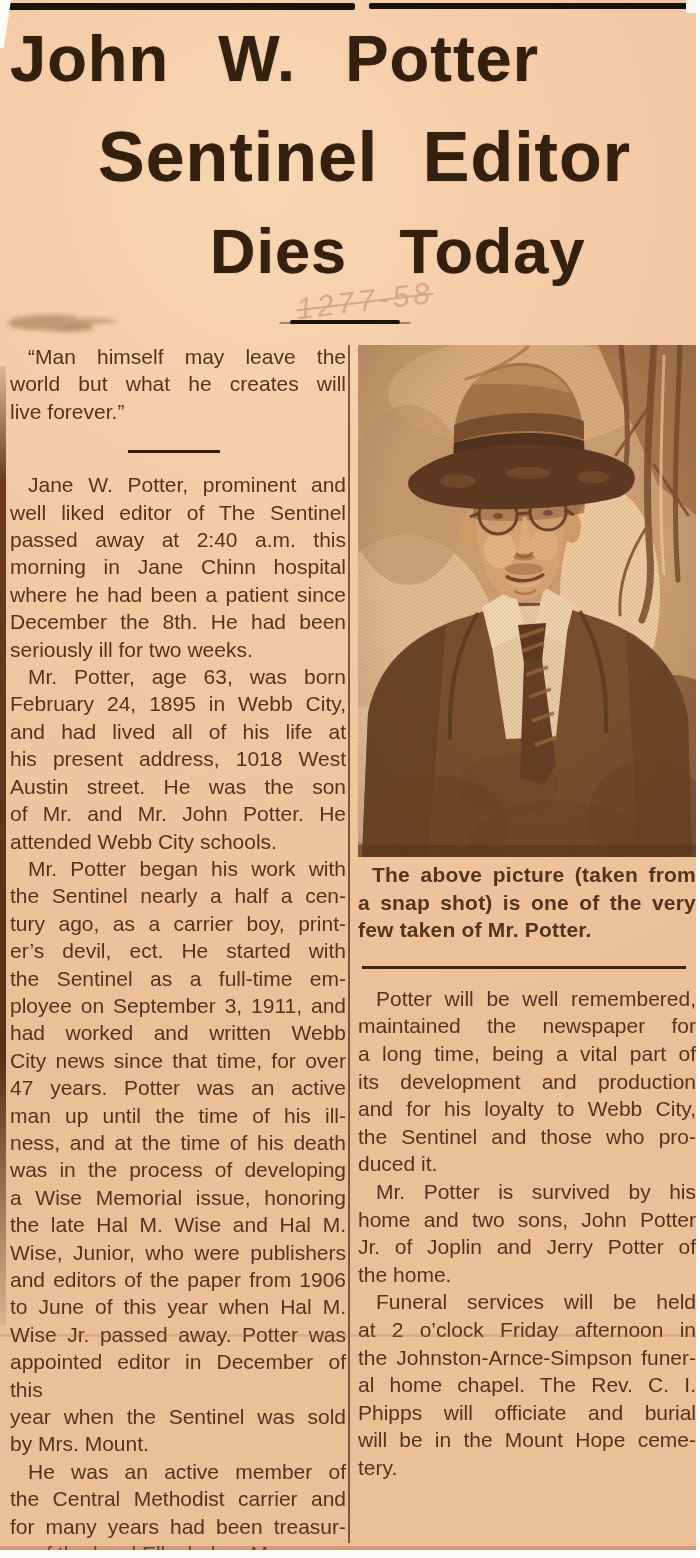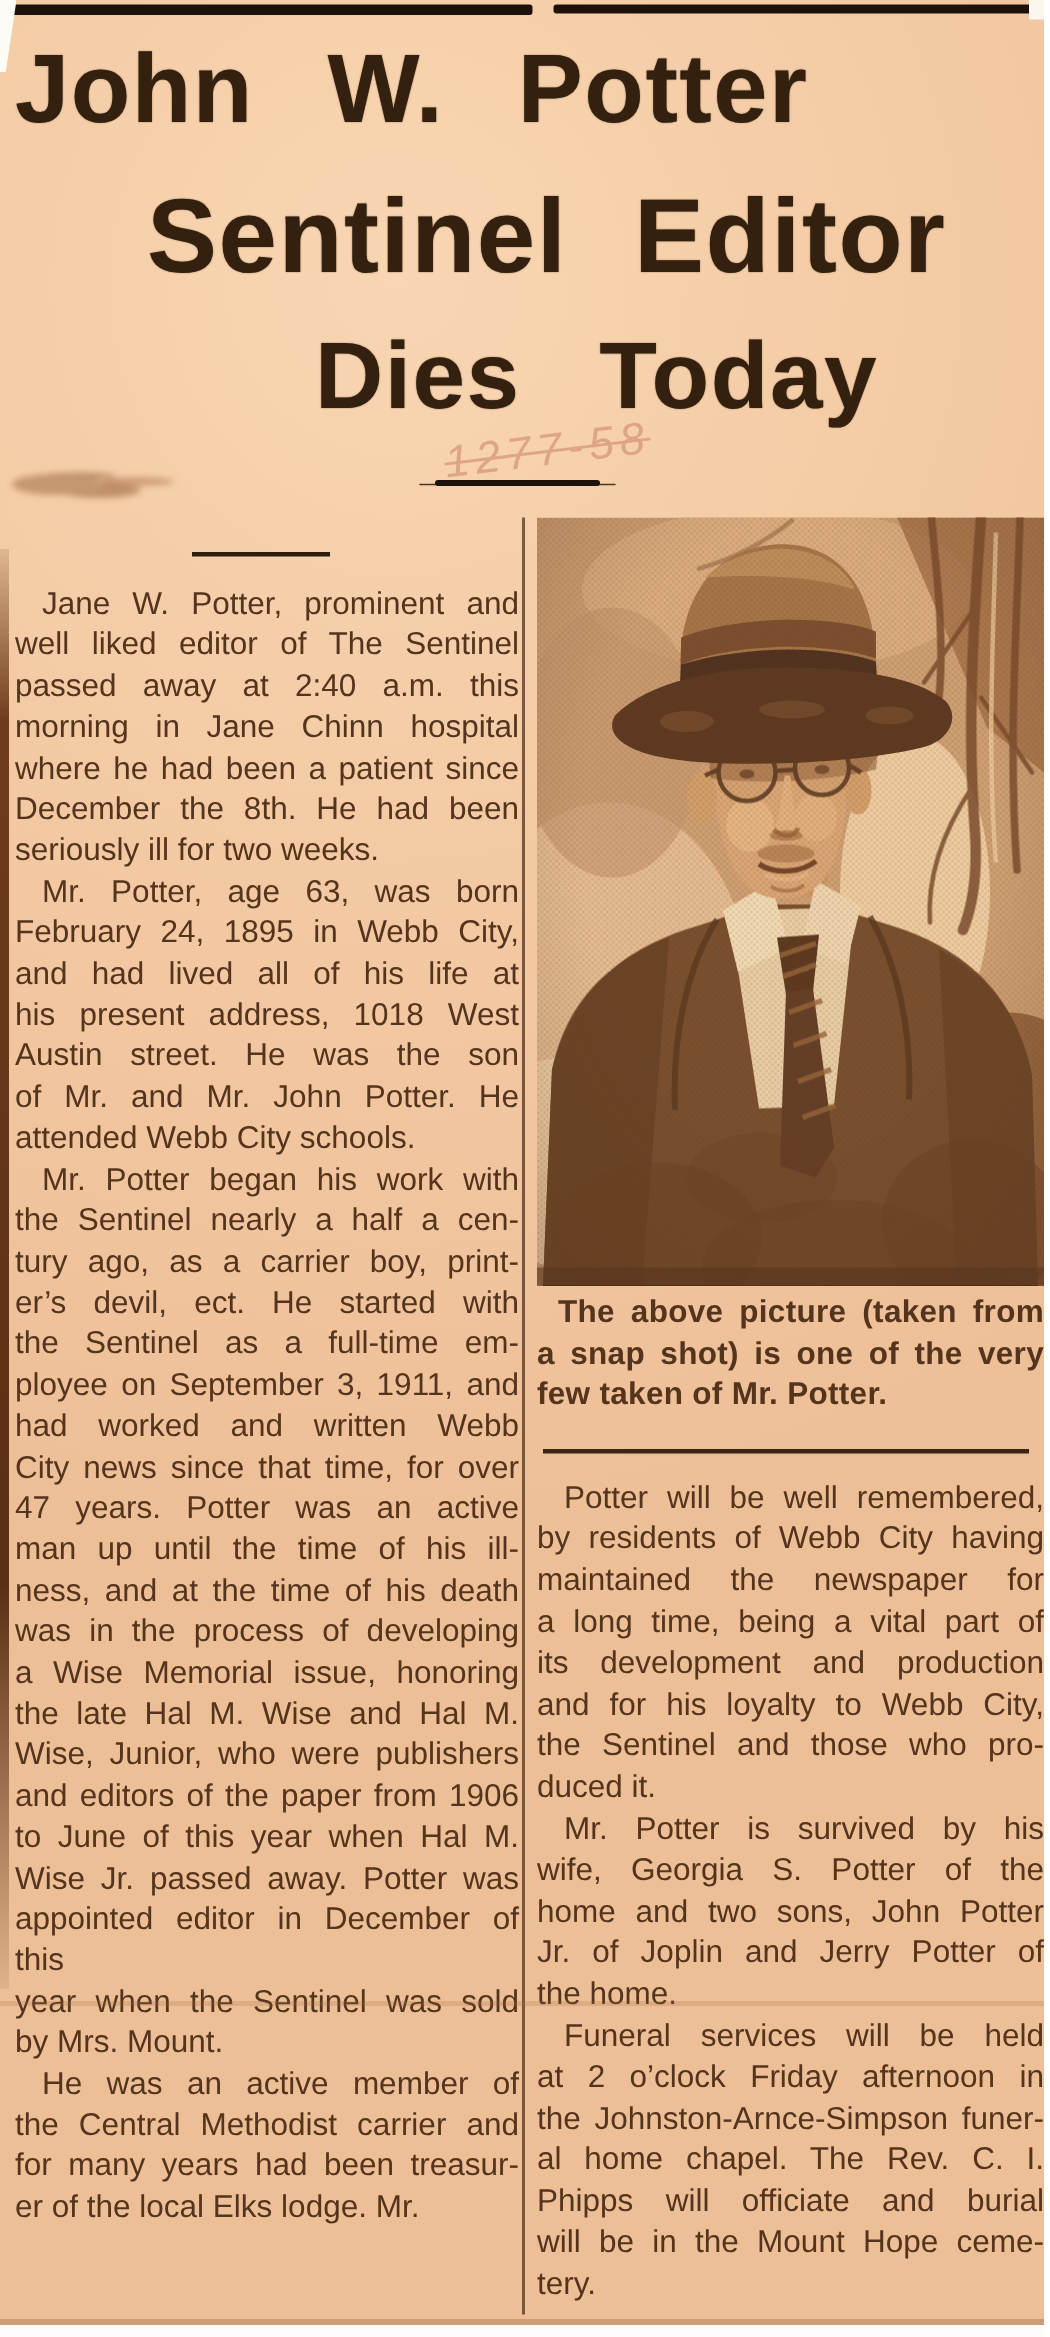--- a/index.html
+++ b/index.html
@@ -67,20 +67,27 @@
     <div class="hl hl3">Dies Today</div>
   </header>
 
   <div class="handwritten">1277-58</div>
   <div class="headline-divider"></div>
   <div class="smudge"></div>
 
   <div class="col-rule"></div>
 
   <div class="col left">
+    <div class="quote">
+        <div class="para">
+          <div class="tline first">“Man himself may leave the</div>
+          <div class="tline">world but what he creates will</div>
+          <div class="tline end">live forever.”</div>
+        </div>
+      </div>
     <div class="section-divider"></div>
     <div>
         <div class="para">
           <div class="tline first">Jane W. Potter, prominent and</div>
           <div class="tline">well liked editor of The Sentinel</div>
           <div class="tline">passed away at 2:40 a.m. this</div>
           <div class="tline">morning in Jane Chinn hospital</div>
           <div class="tline">where he had been a patient since</div>
           <div class="tline">December the 8th. He had been</div>
           <div class="tline end">seriously ill for two weeks.</div>
@@ -229,31 +236,29 @@
         <div class="para">
           <div class="tline first">The above picture (taken from</div>
           <div class="tline">a snap shot) is one of the very</div>
           <div class="tline end">few taken of Mr. Potter.</div>
         </div>
       </figcaption>
     <div class="caption-divider"></div>
     <div>
         <div class="para">
           <div class="tline first">Potter will be well remembered,</div>
-          <div class="tline">by residents of Webb City having</div>
           <div class="tline">maintained the newspaper for</div>
           <div class="tline">a long time, being a vital part of</div>
           <div class="tline">its development and production</div>
           <div class="tline">and for his loyalty to Webb City,</div>
           <div class="tline">the Sentinel and those who pro-</div>
           <div class="tline end">duced it.</div>
         </div>
         <div class="para">
           <div class="tline first">Mr. Potter is survived by his</div>
-          <div class="tline">wife, Georgia S. Potter of the</div>
           <div class="tline">home and two sons, John Potter</div>
           <div class="tline">Jr. of Joplin and Jerry Potter of</div>
           <div class="tline end">the home.</div>
         </div>
         <div class="para">
           <div class="tline first">Funeral services will be held</div>
           <div class="tline">at 2 o’clock Friday afternoon in</div>
           <div class="tline">the Johnston-Arnce-Simpson funer-</div>
           <div class="tline">al home chapel. The Rev. C. I.</div>
           <div class="tline">Phipps will officiate and burial</div>

